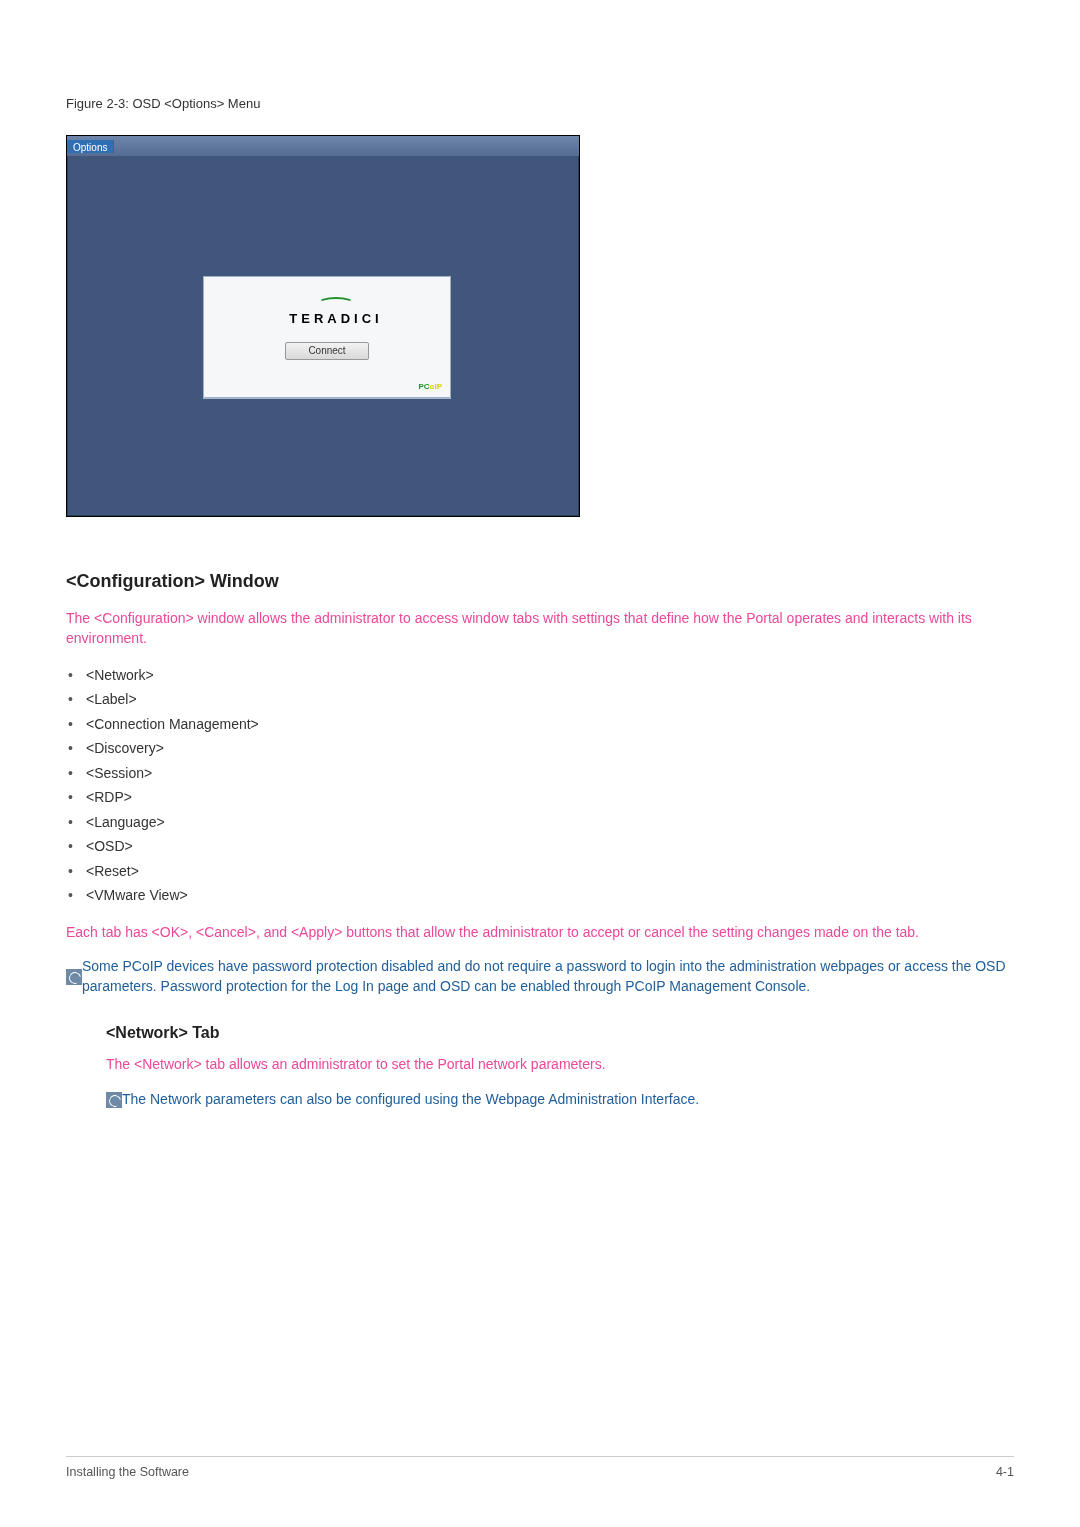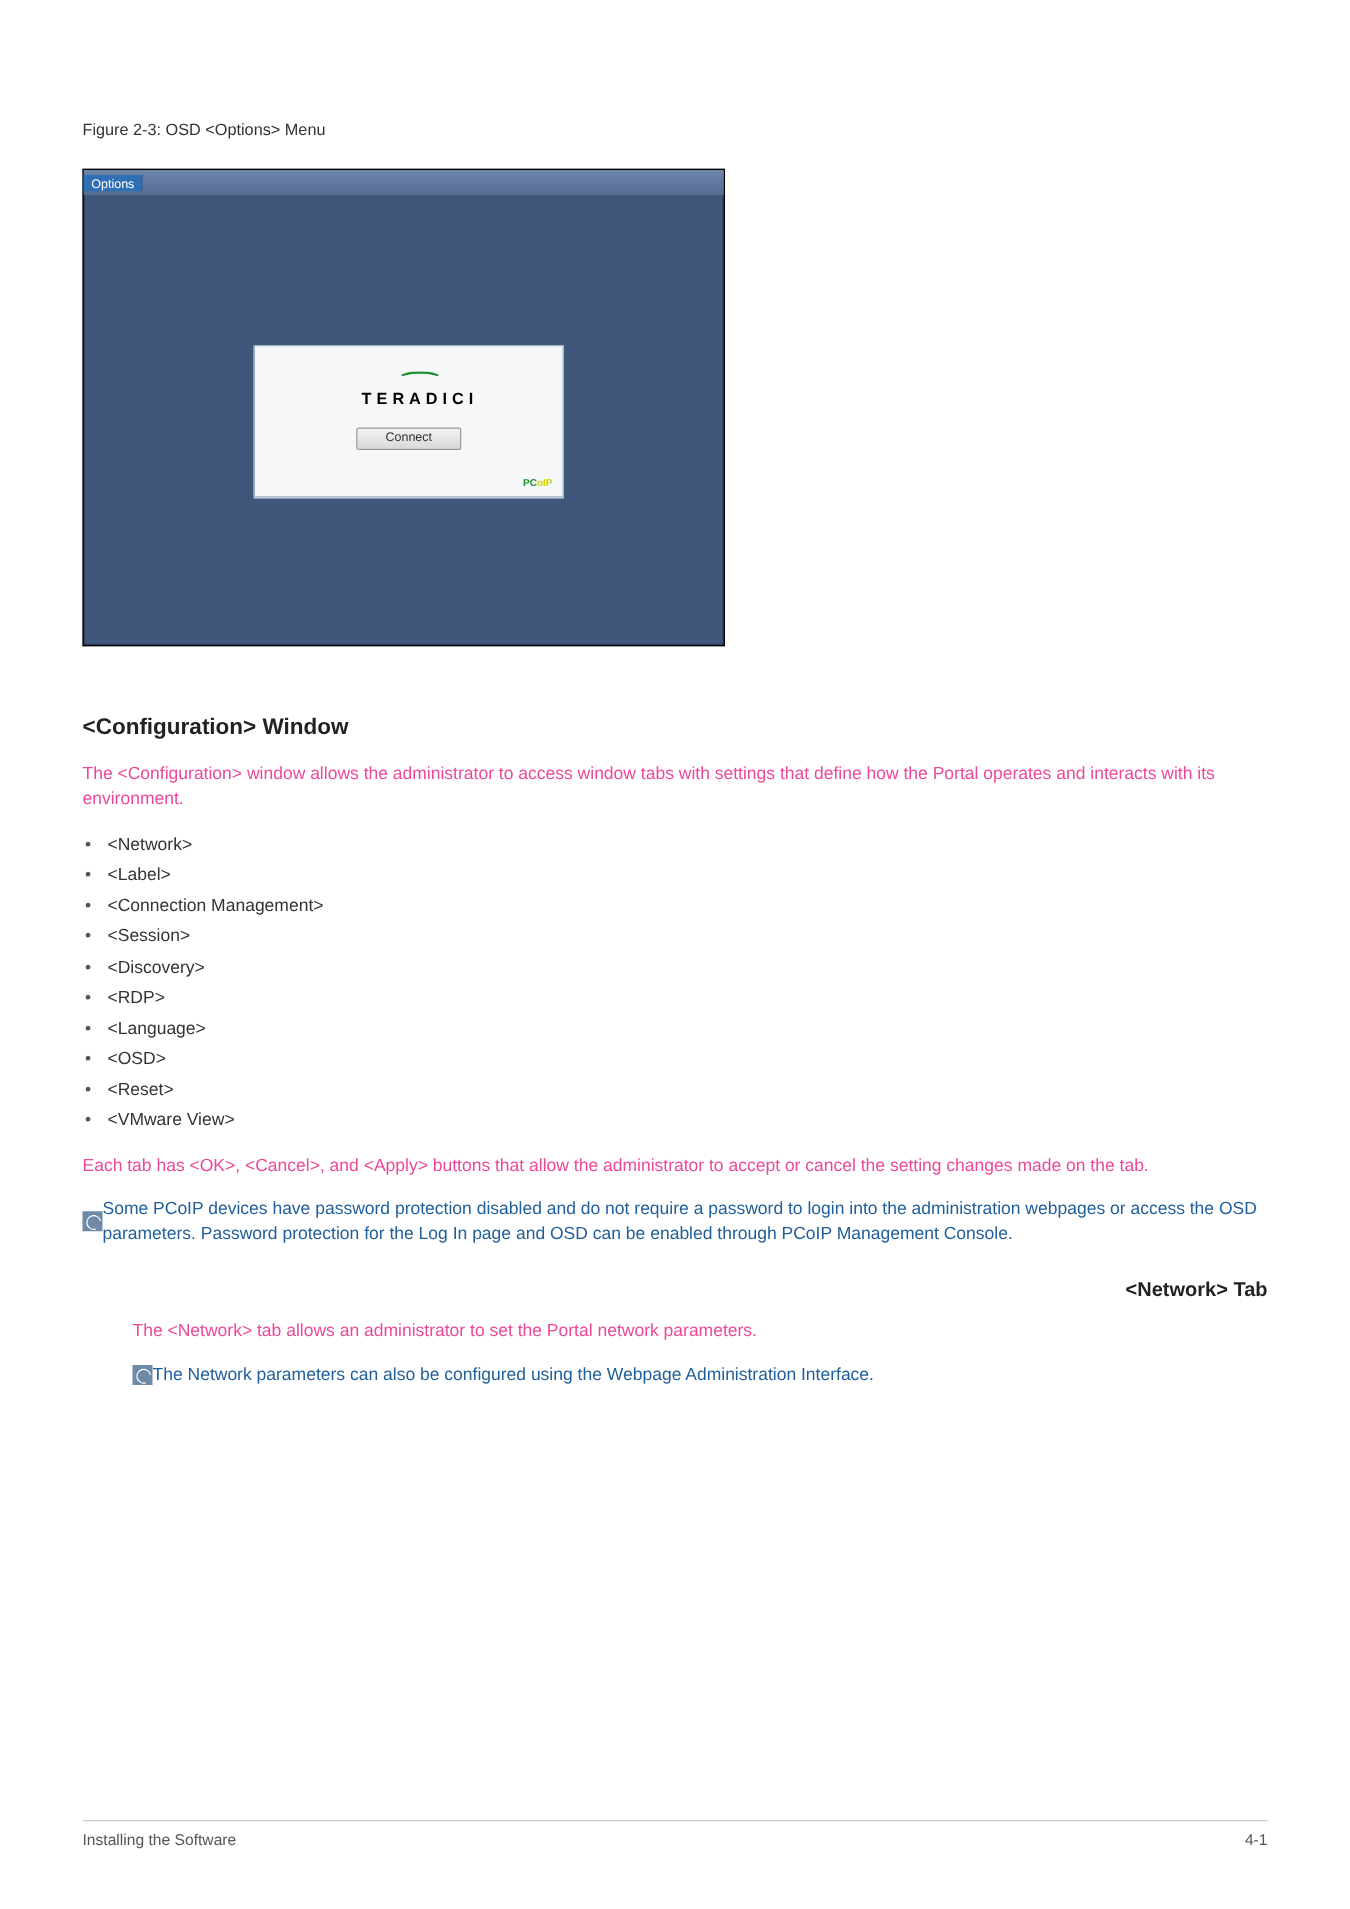--- a/index.html
+++ b/index.html
@@ -185,21 +185,20 @@
   }
 
   .subsection {
     padding-left: 40px;
   }
   h3.sub {
     font-size: 16px;
     font-weight: 700;
     color: #222;
     margin: 0 0 12px 0;
-    text-align: right;
   }
 
   
   .footer {
     position: absolute;
     left: 66px;
     right: 66px;
     bottom: 48px;
     border-top: 1px solid #ccc;
     padding-top: 8px;
@@ -236,22 +235,22 @@
 
   <div class="section-gap"></div>
 
   <h2 class="sec">&lt;Configuration&gt; Window</h2>
   <p class="body">The &lt;Configuration&gt; window allows the administrator to access window tabs with settings that define how the Portal operates and interacts with its environment.</p>
 
   <ul class="bullets">
     <li>&lt;Network&gt;</li>
     <li>&lt;Label&gt;</li>
     <li>&lt;Connection Management&gt;</li>
+    <li>&lt;Discovery&gt;</li>
     <li>&lt;Session&gt;</li>
-    <li>&lt;Discovery&gt;</li>
     <li>&lt;RDP&gt;</li>
     <li>&lt;Language&gt;</li>
     <li>&lt;OSD&gt;</li>
     <li>&lt;Reset&gt;</li>
     <li>&lt;VMware View&gt;</li>
   </ul>
 
   <p class="body">Each tab has &lt;OK&gt;, &lt;Cancel&gt;, and &lt;Apply&gt; buttons that allow the administrator to accept or cancel the setting changes made on the tab.</p>
 
   <div class="note-row">

